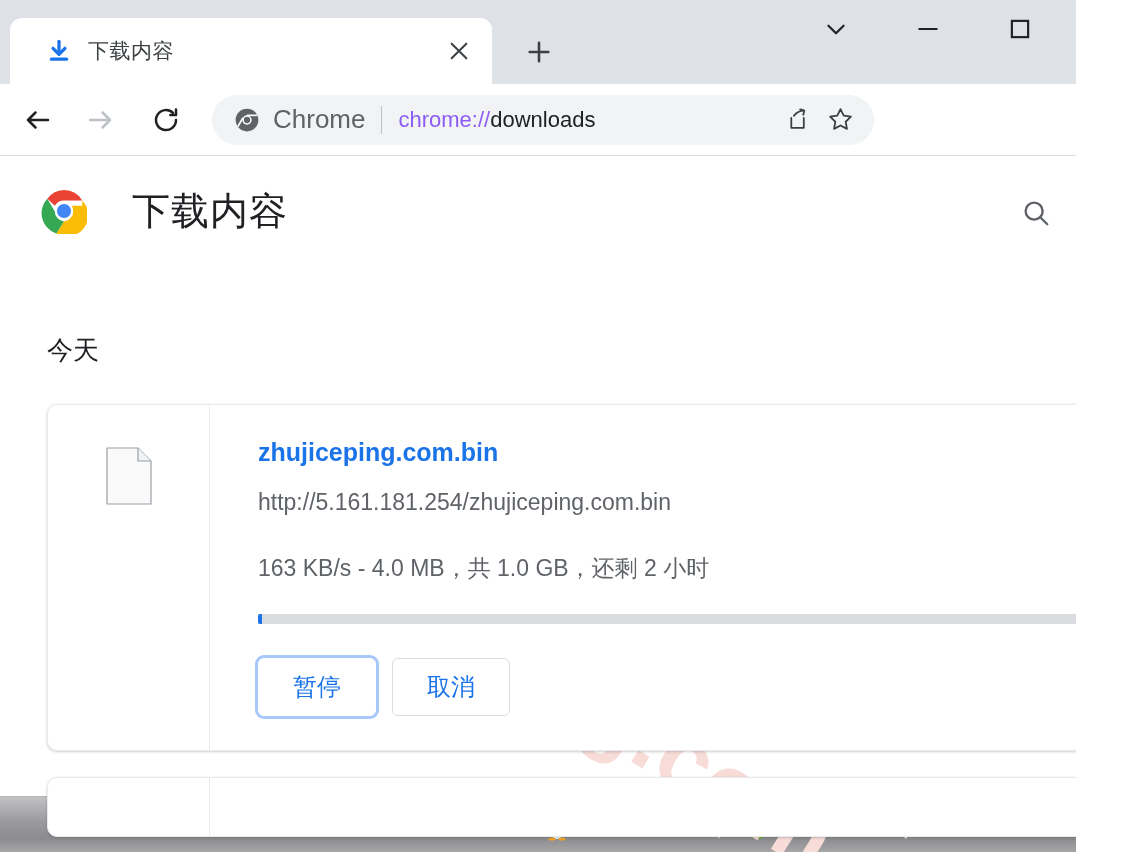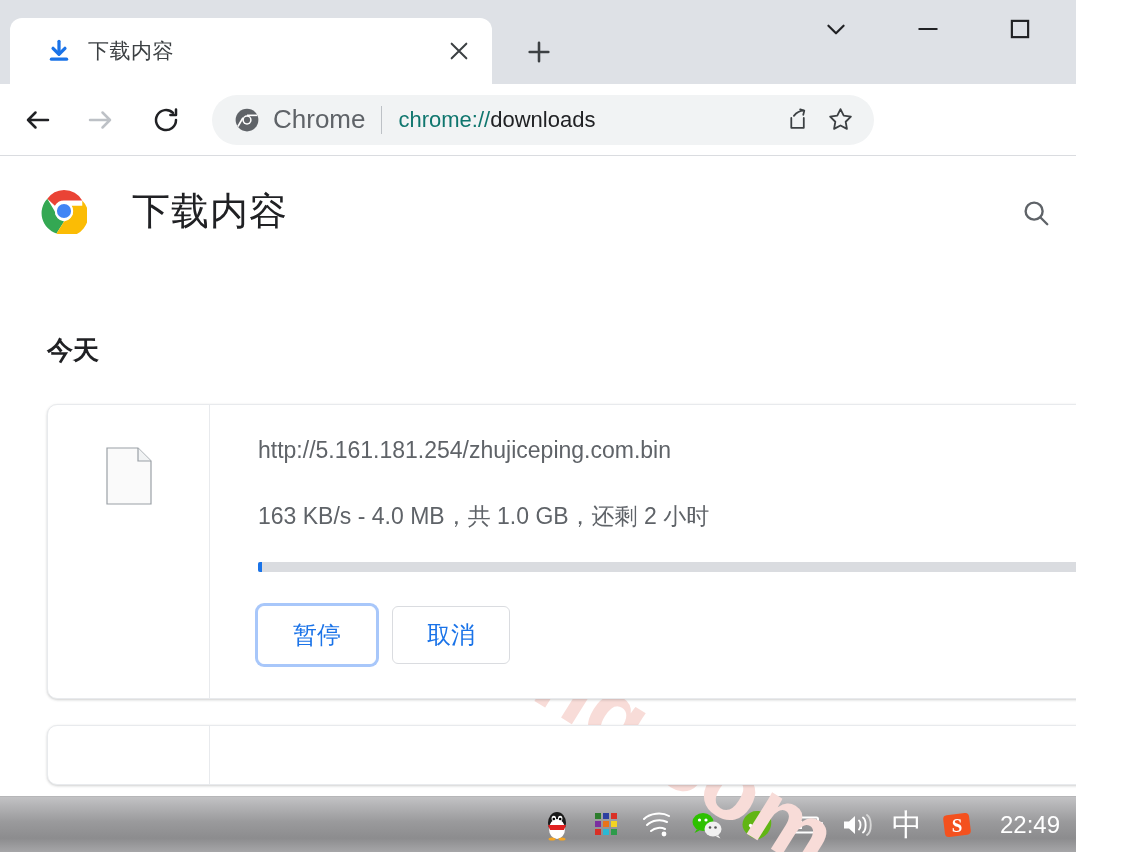--- a/index.html
+++ b/index.html
@@ -163,21 +163,21 @@
     margin: 0 16px;
     flex: 0 0 1px;
   }
 
   .omni-url {
     font-size: 22px;
     color: #202124;
     white-space: nowrap;
     flex: 1 1 auto;
   }
-  .omni-url .scheme { color: #0f766e; }
+  .omni-url .scheme { color: #8b5cf6; }
 
   .omni-action {
     width: 40px; height: 40px;
     display: flex; align-items: center; justify-content: center;
     flex: 0 0 40px;
     color: #3c4043;
     margin-left: 4px;
   }
 
   .browser-menu {
@@ -252,21 +252,20 @@
     display: flex; align-items: center; justify-content: center;
     color: #5f6368;
   }
 
   .today-label {
     position: relative;
     z-index: 3;
     margin: 68px 0 0 47px;
     font-size: 26px;
     color: #202124;
-    font-weight: bold;
   }
 
   .card {
     position: relative;
     z-index: 3;
     margin: 36px 0 0 47px;
     width: 1140px;
     background: #ffffff;
     border: 1px solid #e8eaed;
     border-radius: 10px;
@@ -551,20 +550,21 @@
       <div class="card-icon-col">
         <span class="file-icon">
           <svg width="46" height="58" viewBox="0 0 46 58">
             <path d="M1 1h31l13 13v43H1z" fill="#fafafa" stroke="#9aa0a6" stroke-width="1.2"></path>
             <path d="M32 1v13h13" fill="#f1f3f4" stroke="#9aa0a6" stroke-width="1.2"></path>
           </svg>
         </span>
       </div>
 
       <div class="card-body">
+        <a class="file-name" href="#" style="text-decoration:none;">zhujiceping.com.bin</a>
         <div class="file-url">http://5.161.181.254/zhujiceping.com.bin</div>
         <div class="file-status">163 KB/s - 4.0 MB，共 1.0 GB，还剩 2 小时</div>
 
         <div class="progress-track">
           <div class="progress-fill" id="progress-fill" style="width: 0.4%;"></div>
         </div>
 
         <div class="btn-row">
           <button class="dl-btn focused">暂停</button>
           <button class="dl-btn">取消</button>

